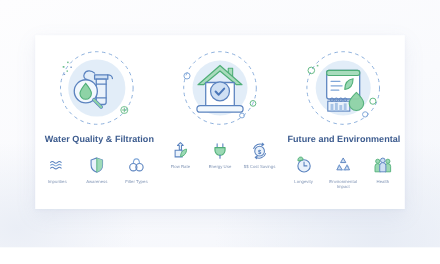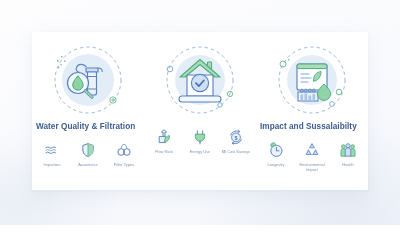--- a/index.html
+++ b/index.html
@@ -53,21 +53,21 @@
   .hero {
     width: 86px;
     height: 78px;
     position: relative;
   }
   .hero svg { display: block; }
 
   
   .heading {
     margin-top: 2px;
-    text-align: left;
+    text-align: right;
     color: #3c5b8e;
     font-size: 8.2px;
     font-weight: bold;
     line-height: 1.28;
     letter-spacing: 0.05px;
     width: 104px;
   }
 
   
   .subrow {
@@ -299,21 +299,21 @@
               <circle cx="14" cy="22" r="3" stroke="#62b984"></circle>
               <circle cx="70" cy="50" r="2.8" stroke="#62b984"></circle>
               <circle cx="63" cy="62" r="2.4" stroke="#7fa6d8"></circle>
             </g>
             <g fill="#62b984" opacity="0.9">
               <rect x="19" y="17" width="1.4" height="1.4"></rect>
             </g>
           </svg>
         </div>
 
-        <div class="heading">Impact and Sussalaibilty</div>
+        <div class="heading">Future and Environmental</div>
 
         <div class="subrow">
 
           <div class="sub">
             <span class="sub-icon">
               <svg viewBox="0 0 18 18" width="18" height="18">
                 <circle cx="9.4" cy="9.8" r="5.6" fill="#eaf2fb" stroke="#5b83bf" stroke-width="1"></circle>
                 <path d="M9.4 6.4 v3.4 h2.6" fill="none" stroke="#5b83bf" stroke-width="1" stroke-linecap="round"></path>
                 <path d="M4 5.4 c-0.6 -2 0.6 -3.6 2.4 -3.6 c1.4 0 2.4 1.2 2 2.6 z" fill="#9bd9b4" stroke="#4fae77" stroke-width="0.85" stroke-linejoin="round"></path>
               </svg>

